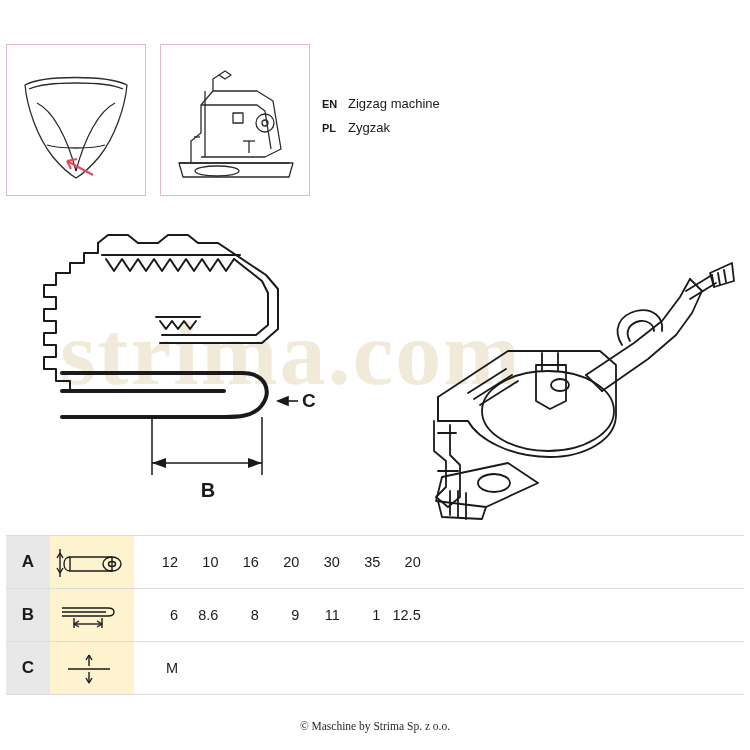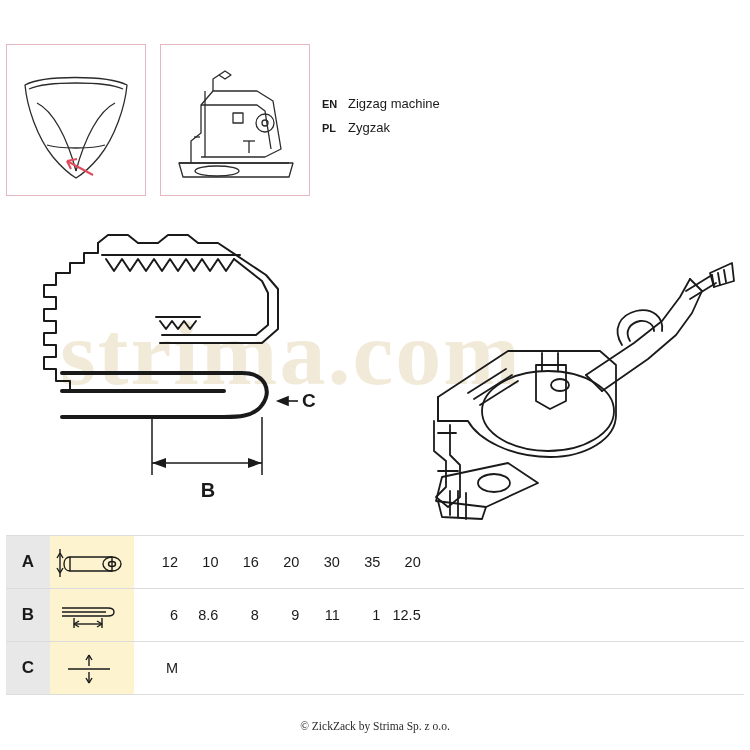--- a/index.html
+++ b/index.html
@@ -330,13 +330,13 @@
           </g>
         </svg>
       </td>
       <td class="col-values">
         <span class="val">M</span>
       </td>
     </tr>
   </tbody>
 </table>
 
-<div class="copyright">© ZickZack by Strima Sp. z o.o.</div>
+<div class="copyright">© Maschine by Strima Sp. z o.o.</div>
 
 </body></html>

